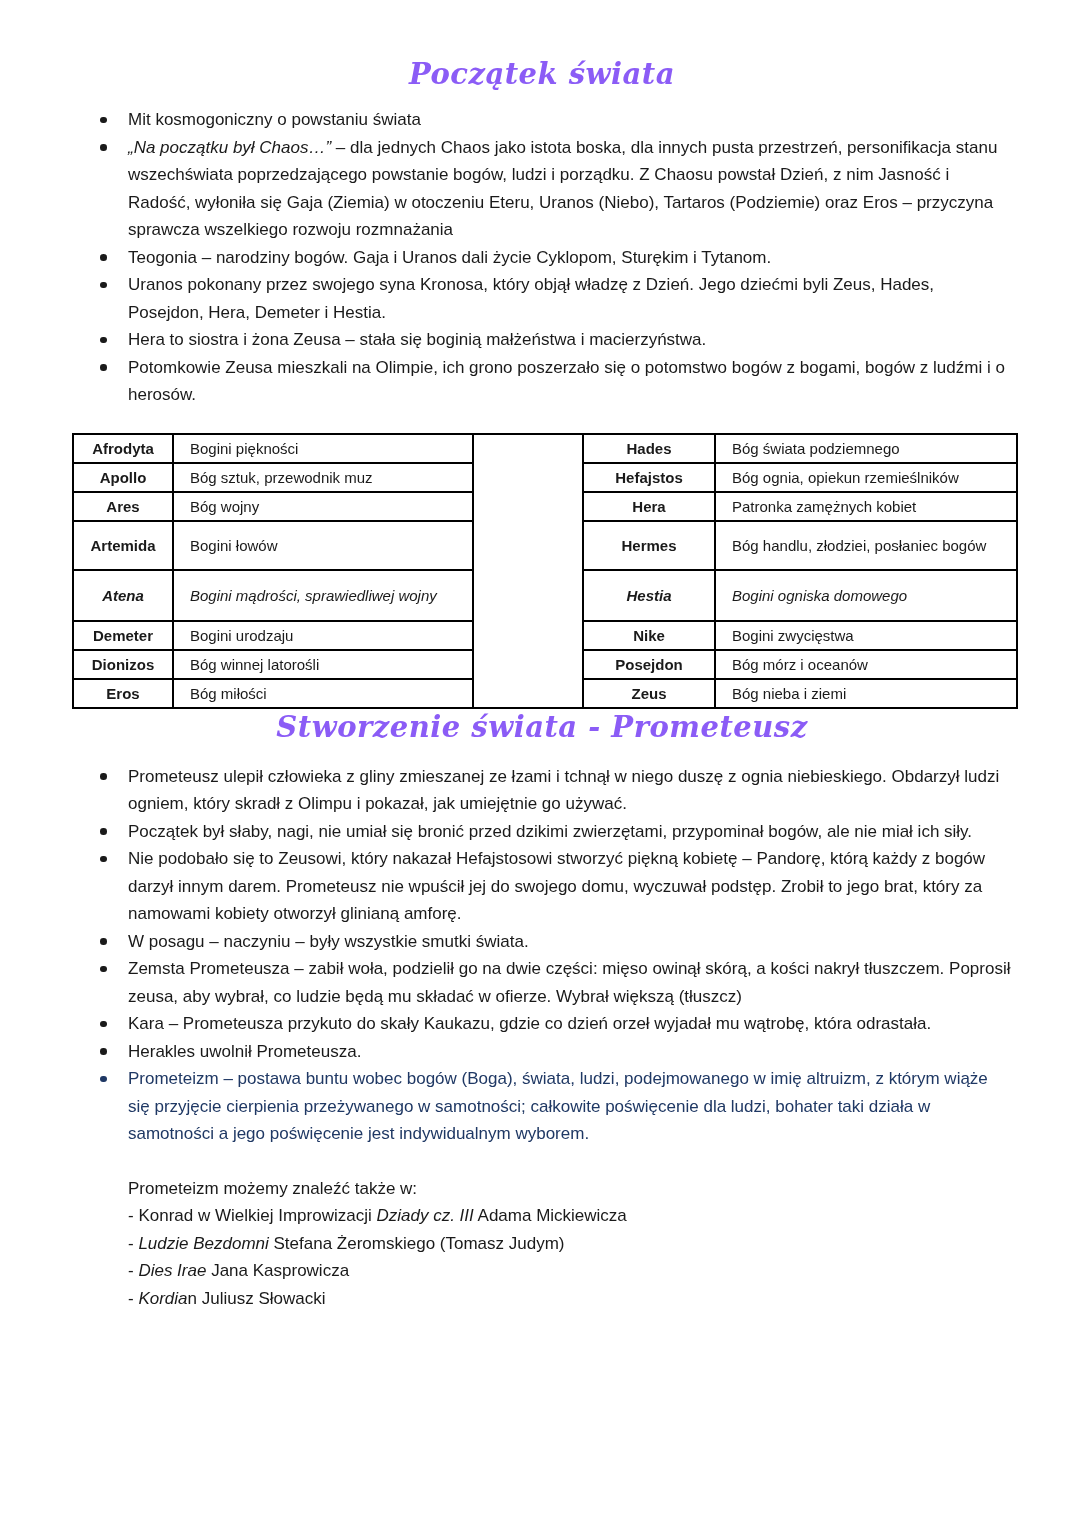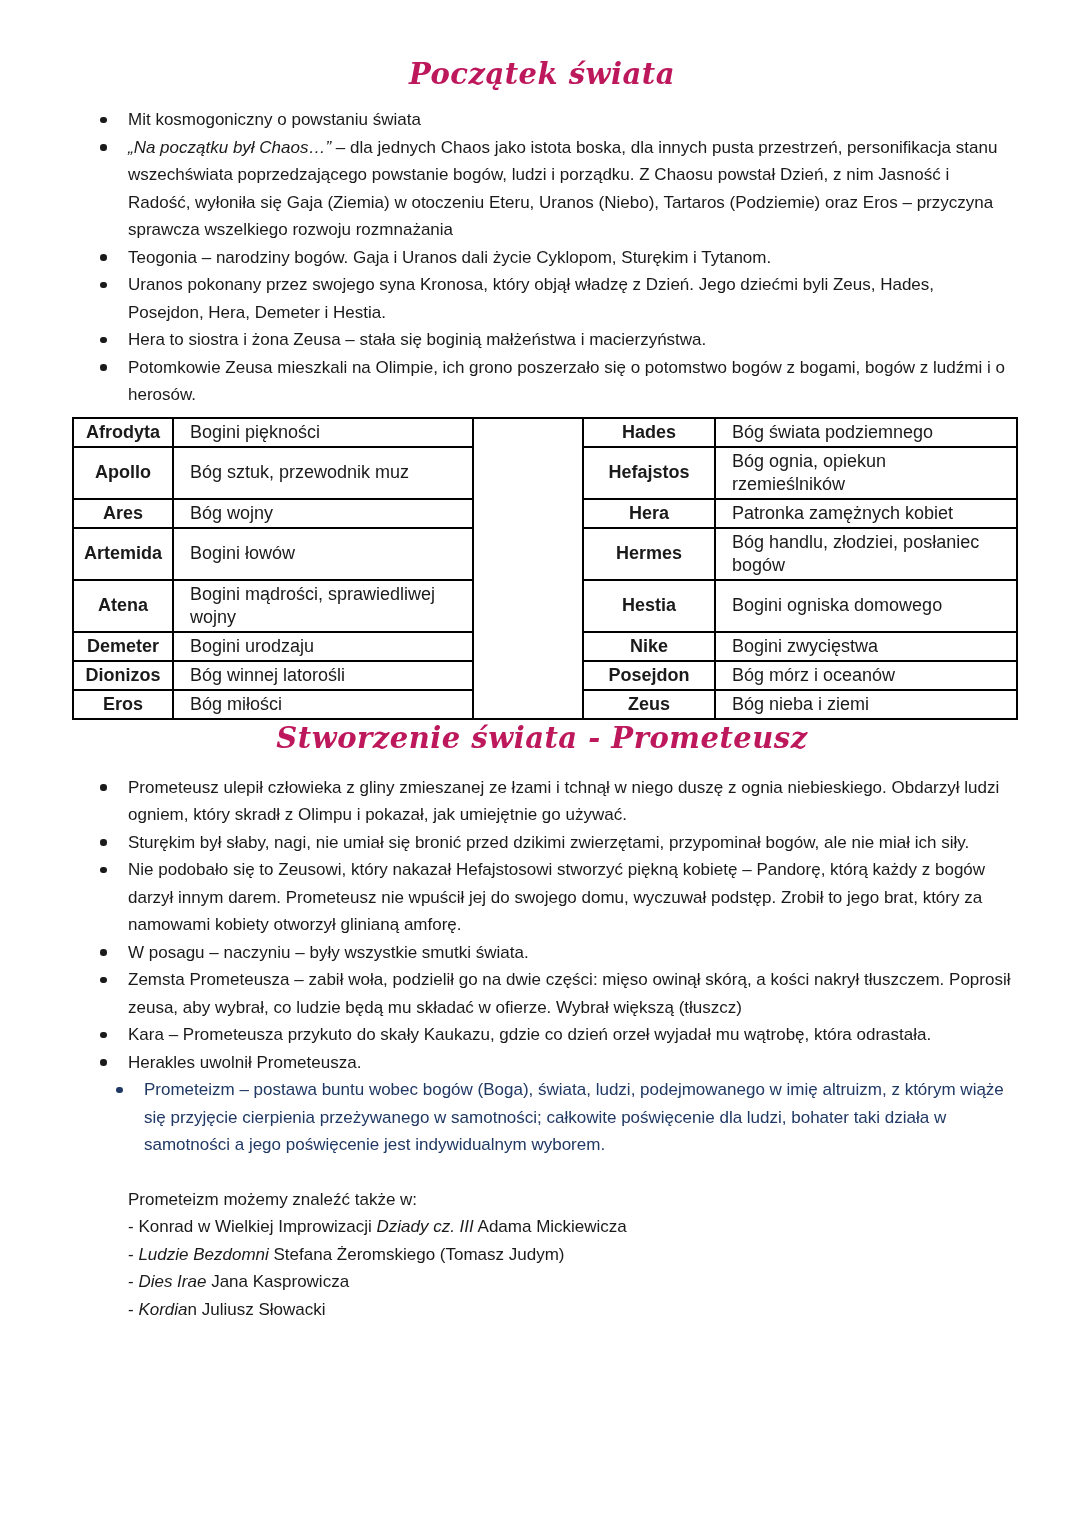--- a/index.html
+++ b/index.html
@@ -13,21 +13,21 @@
     font-size: 17px;
     line-height: 27.5px;
     color: #1a1a1a;
   }
   .script-title {
     font-family: "DejaVu Serif", serif;
     font-style: italic;
     font-weight: bold;
     font-size: 29px;
     line-height: 36px;
-    color: #be185d;
+    color: #8b5cf6;
     text-align: center;
     margin: 0 0 14px 0;
     letter-spacing: 0.5px;
   }
   .script-title.second { margin-bottom: 18px; }
   ul.bullets { list-style: none; margin: 0; padding: 0 0 0 56px; }
   ul.bullets li { position: relative; margin: 0; }
   ul.bullets li::before {
     content: "";
     position: absolute;
@@ -37,37 +37,37 @@
     height: 6.5px;
     border-radius: 50%;
     background: currentColor;
   }
   .b { font-weight: normal; }
   .i { font-style: italic; }
   table.gods {
     border-collapse: collapse;
     table-layout: fixed;
     width: 944px;
-    margin: 8px 0 0 0;
-    font-size: 18px;
+    margin: 24px 0 0 0;
+    font-size: 15px;
     line-height: 23px;
   }
   table.gods td {
     border: 2px solid #000;
     padding: 2px 16px;
     vertical-align: middle;
     overflow: hidden;
   }
   table.gods td.gname { text-align: center; font-weight: bold; padding: 2px 2px; }
   table.gods td.spacer { padding: 0; }
   table.gods tr:nth-child(1) { height: 26px; }
   table.gods tr:nth-child(2) { height: 25px; }
   table.gods tr:nth-child(3) { height: 25px; }
   table.gods tr:nth-child(4) { height: 49px; }
-  table.gods tr:nth-child(5) { height: 51px; }
+  table.gods tr:nth-child(5) { height: 51px; font-style: italic; }
   table.gods tr:nth-child(6) { height: 25px; }
   table.gods tr:nth-child(7) { height: 25px; }
   table.gods tr:nth-child(8) { height: 25px; }
   .footer-block { margin: 27px 0 15px 56px; }
   .footer-block .line { margin: 0; }
 </style>
 </head>
 <body>
 
 <div class="page">
@@ -141,27 +141,27 @@
           <td class="gname">Zeus</td>
           <td class="gdesc">Bóg nieba i ziemi</td>
         </tr>
       </tbody>
   </table>
 
   <h1 class="script-title second">Stworzenie świata - Prometeusz</h1>
 
   <ul class="bullets">
       <li><span>Prometeusz </span><span class="b">ulepił człowieka z gliny zmieszanej ze łzami i tchnął w niego duszę z ognia niebieskiego</span><span>. Obdarzył ludzi </span><span class="b">ogniem, który skradł z Olimpu</span><span> i pokazał, jak umiejętnie go używać.</span></li>
-      <li><span>Sturękim był </span><span class="b">słaby, nagi, nie umiał się bronić</span><span> przed dzikimi zwierzętami, przypominał bogów, ale nie miał ich siły.</span></li>
+      <li><span>Początek był </span><span class="b">słaby, nagi, nie umiał się bronić</span><span> przed dzikimi zwierzętami, przypominał bogów, ale nie miał ich siły.</span></li>
       <li><span>Nie podobało się to Zeusowi, który nakazał Hefajstosowi stworzyć piękną kobietę </span><span class="b">– Pandorę</span><span>, którą każdy z bogów darzył innym darem. Prometeusz nie wpuścił jej do swojego domu, wyczuwał podstęp. Zrobił to jego brat, który za namowami kobiety otworzył </span><span class="b">glinianą amforę</span><span>.</span></li>
       <li><span>W posagu – naczyniu – były </span><span class="b">wszystkie smutki świata</span><span>.</span></li>
       <li><span class="b">Zemsta Prometeusza</span><span> – zabił woła, podzielił go na dwie części: mięso owinął skórą, a kości nakrył tłuszczem. Poprosił zeusa, aby wybrał, co ludzie będą mu składać w ofierze. Wybrał większą (tłuszcz)</span></li>
       <li><span class="b">Kara</span><span> – Prometeusza przykuto do skały Kaukazu, gdzie co dzień orzeł wyjadał mu wątrobę, która odrastała.</span></li>
       <li><span>Herakles uwolnił Prometeusza.</span></li>
-      <li style="color: rgb(31, 56, 100); margin-left: 16px;"><span class="b" style="color: rgb(31, 56, 100);">Prometeizm – postawa buntu wobec bogów (Boga), świata, ludzi, podejmowanego w imię altruizm, z którym wiąże się przyjęcie cierpienia przeżywanego w samotności; całkowite poświęcenie dla ludzi, bohater taki działa w samotności a jego poświęcenie jest indywidualnym wyborem.</span></li>
+      <li style="color: rgb(31, 56, 100);"><span class="b" style="color: rgb(31, 56, 100);">Prometeizm – postawa buntu wobec bogów (Boga), świata, ludzi, podejmowanego w imię altruizm, z którym wiąże się przyjęcie cierpienia przeżywanego w samotności; całkowite poświęcenie dla ludzi, bohater taki działa w samotności a jego poświęcenie jest indywidualnym wyborem.</span></li>
     </ul>
 
   <div class="footer-block">
       <div class="line"><span class="b">Prometeizm możemy znaleźć także w:</span></div>
       <div class="line"><span class="b">- Konrad w Wielkiej Improwizacji </span><span class="b i">Dziady cz. III</span><span class="b"> Adama Mickiewicza</span></div>
       <div class="line"><span class="b">- </span><span class="b i">Ludzie Bezdomni</span><span class="b"> Stefana Żeromskiego (Tomasz Judym)</span></div>
       <div class="line"><span class="b">- </span><span class="b i">Dies Irae</span><span class="b"> Jana Kasprowicza</span></div>
       <div class="line"><span class="b">- </span><span class="b i">Kordia</span><span class="b">n Juliusz Słowacki</span></div>
     </div>
 

